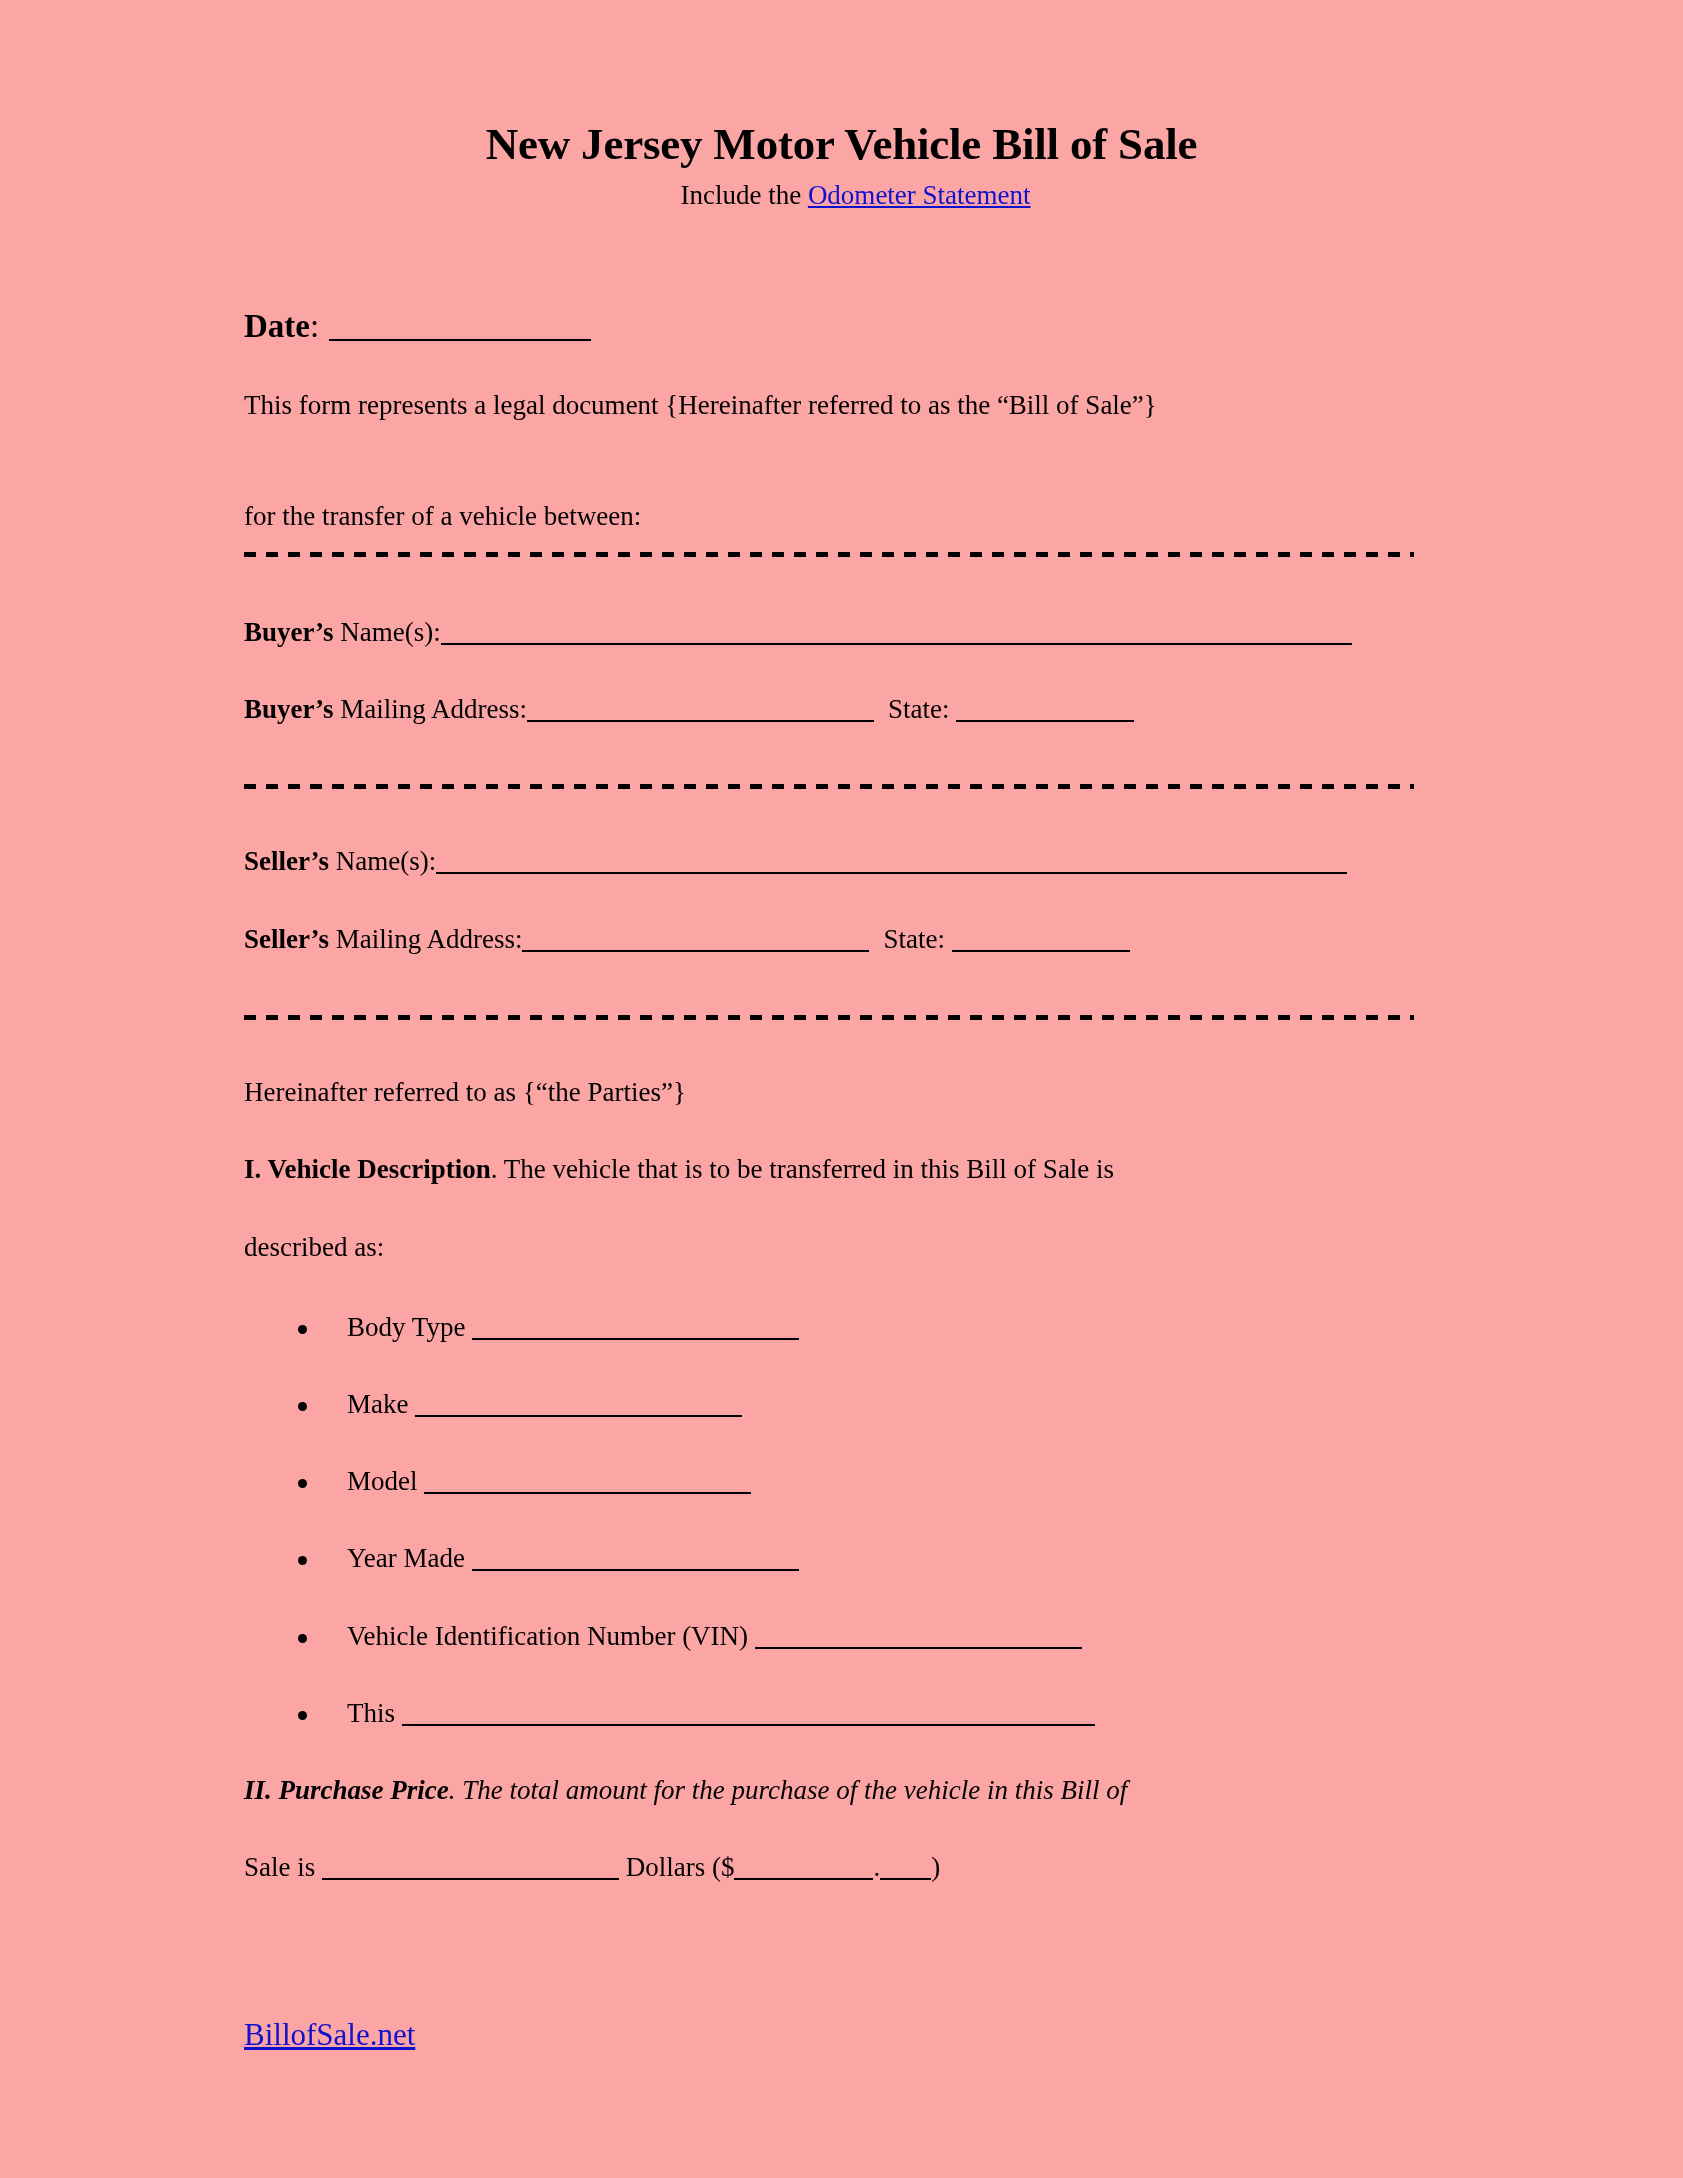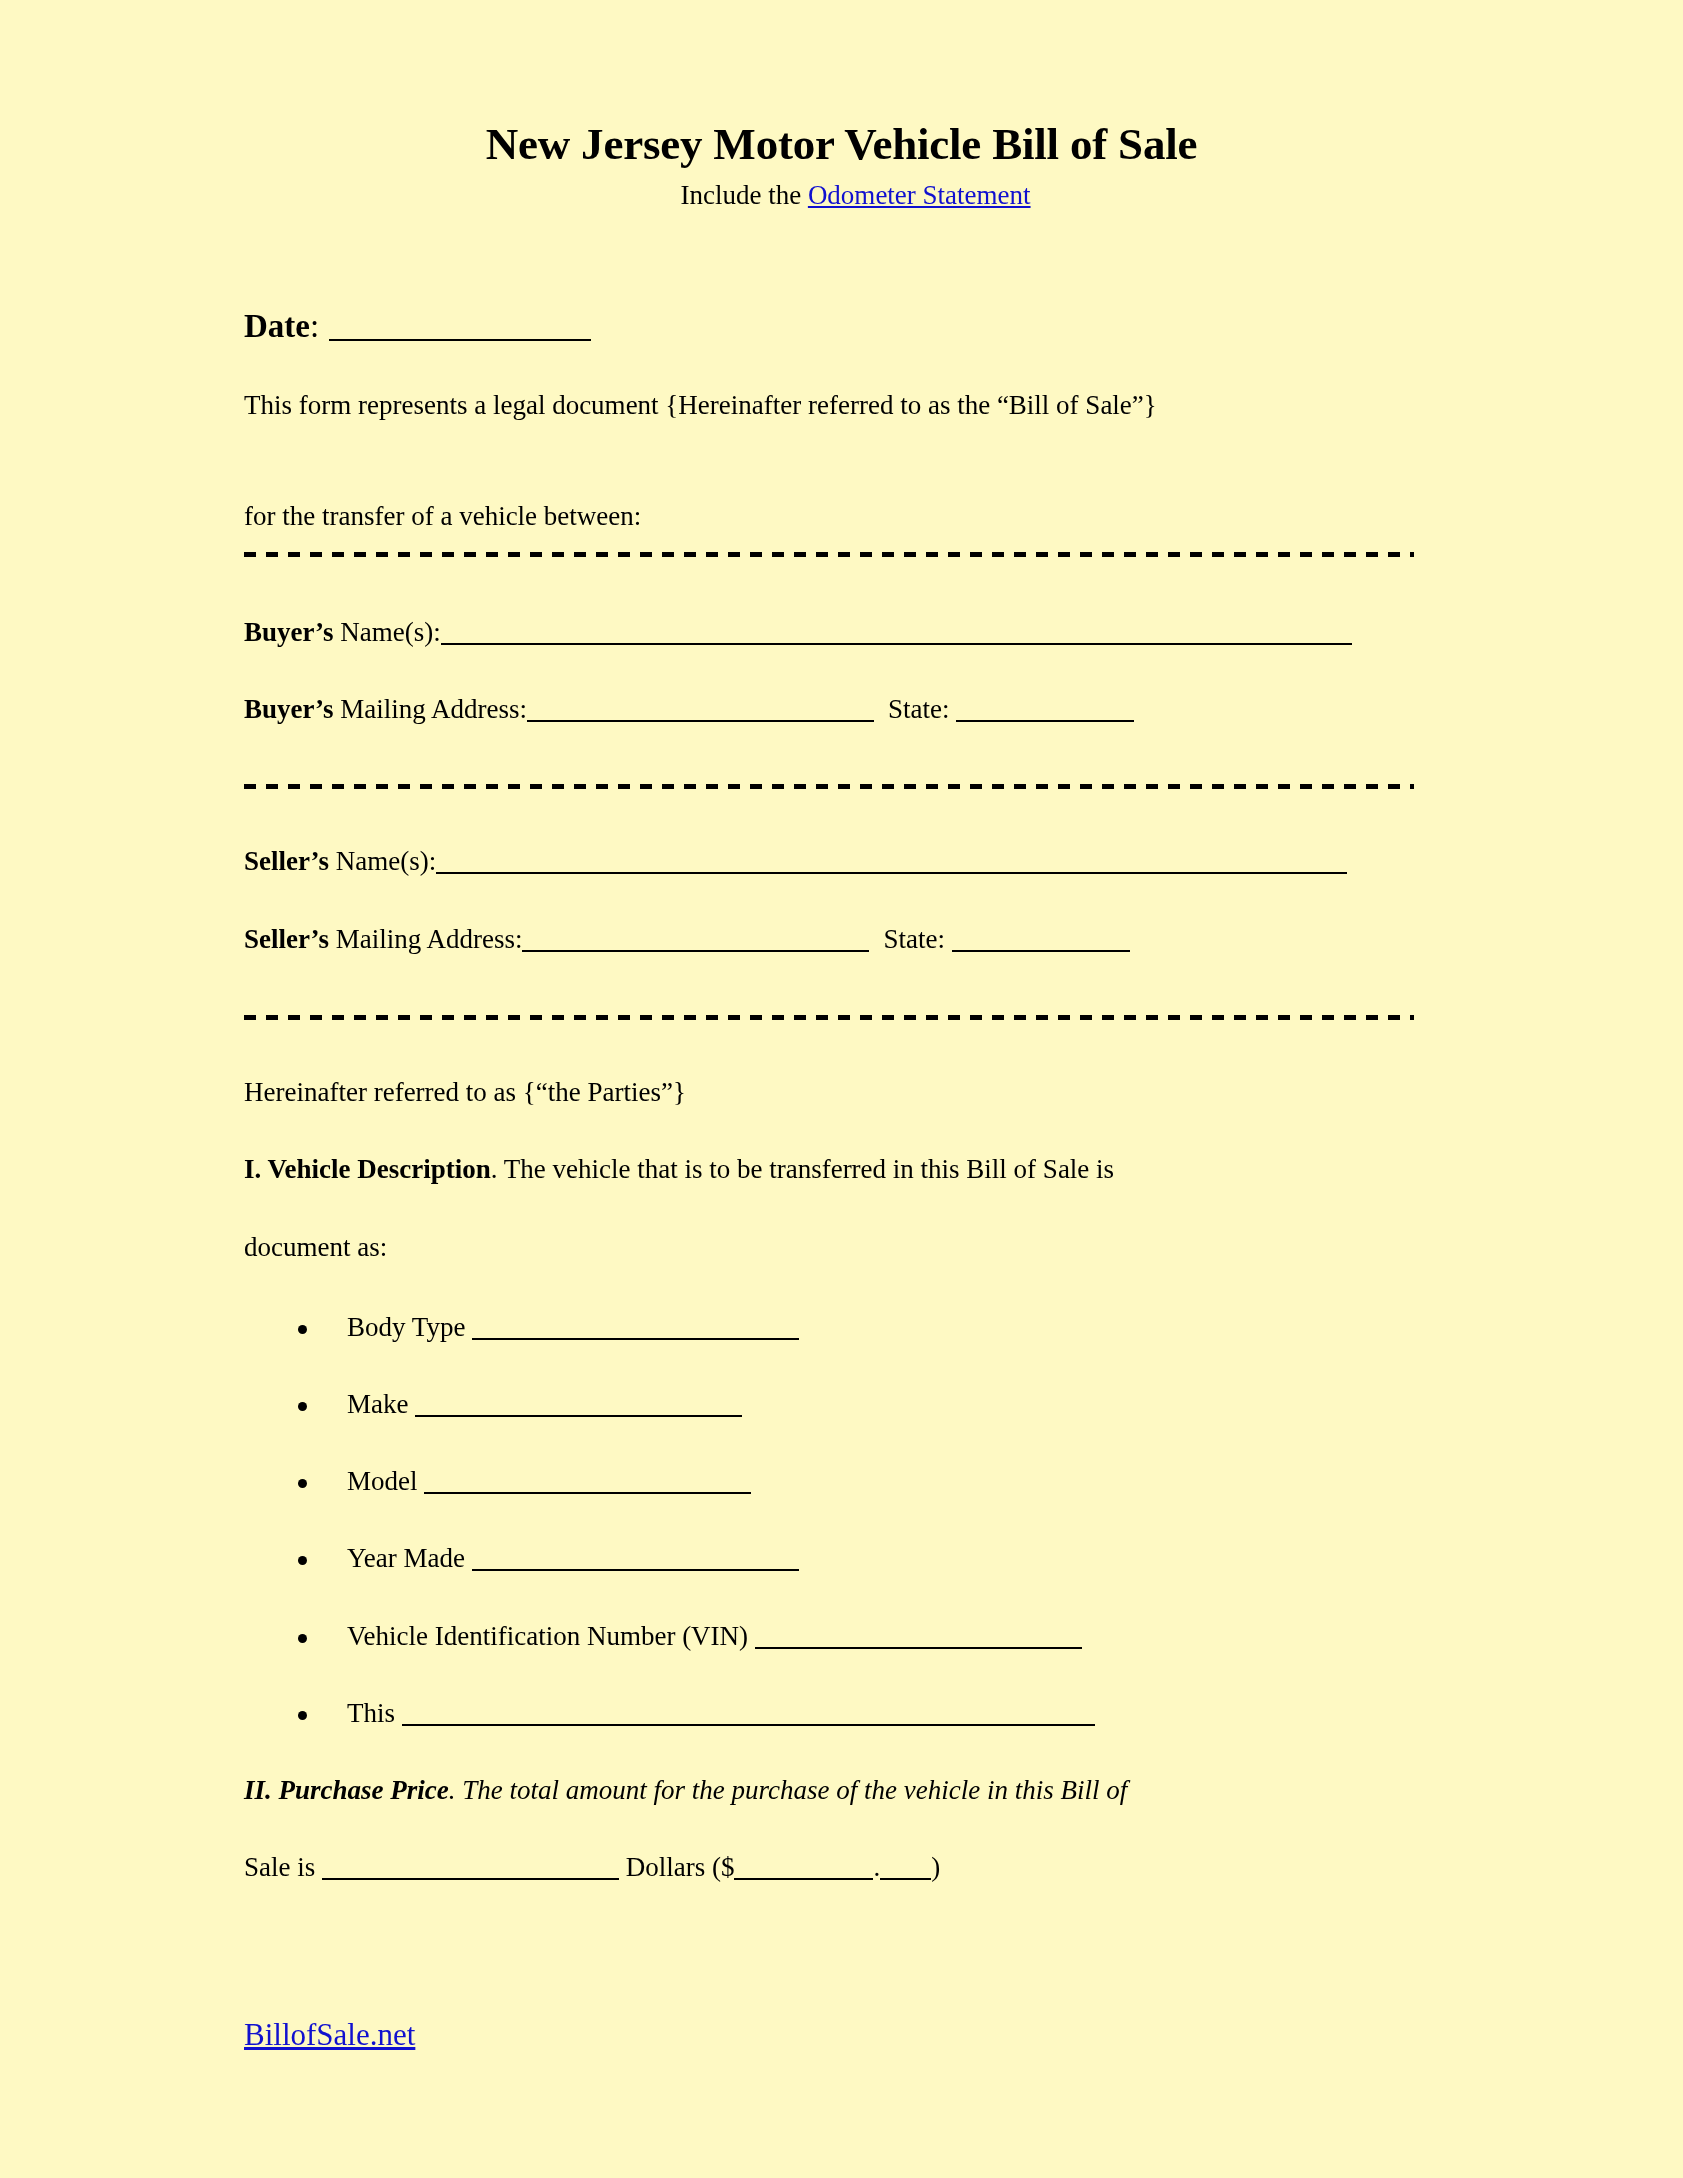--- a/index.html
+++ b/index.html
@@ -16,21 +16,21 @@
     color: #000000;
     overflow: hidden;
   }
 
   .page {
     position: absolute;
     left: 0;
     top: 0;
     width: 1683px;
     height: 2178px;
-    background: #fef9c3;
+    background: #fca5a5;
   }
 
   
   .doc-title {
     position: absolute;
     left: 0;
     top: 121px;
     width: 1683px;
     text-align: center;
     font-size: 45px;
@@ -189,21 +189,21 @@
       <span class="b">Seller’s</span><span> Mailing Address:</span><span class="blank" style="width:347px;"></span><span style="margin-left:14px;">State: </span><span class="blank" style="width:178px;"></span>
     </div>
 
     <div class="divider" style="top:1013px;"></div>
 
     <div class="row" style="top:1077px;">Hereinafter referred to as {“the Parties”}</div>
 
     <div class="row" style="top:1154px;">
       <span class="b">I. Vehicle Description</span><span>. The vehicle that is to be transferred in this Bill of Sale is</span>
     </div>
-    <div class="row" style="top:1232px;">document as:</div>
+    <div class="row" style="top:1232px;">described as:</div>
 
     <div class="bullet-row" style="top:1312px;">
       <span class="bullet-dot"></span>
       <span class="bullet-text"><span>Body Type </span><span class="blank-thin" style="width:327px;"></span></span>
     </div>
 
     <div class="bullet-row" style="top:1389px;">
       <span class="bullet-dot"></span>
       <span class="bullet-text"><span>Make </span><span class="blank-thin" style="width:327px;"></span></span>
     </div>

